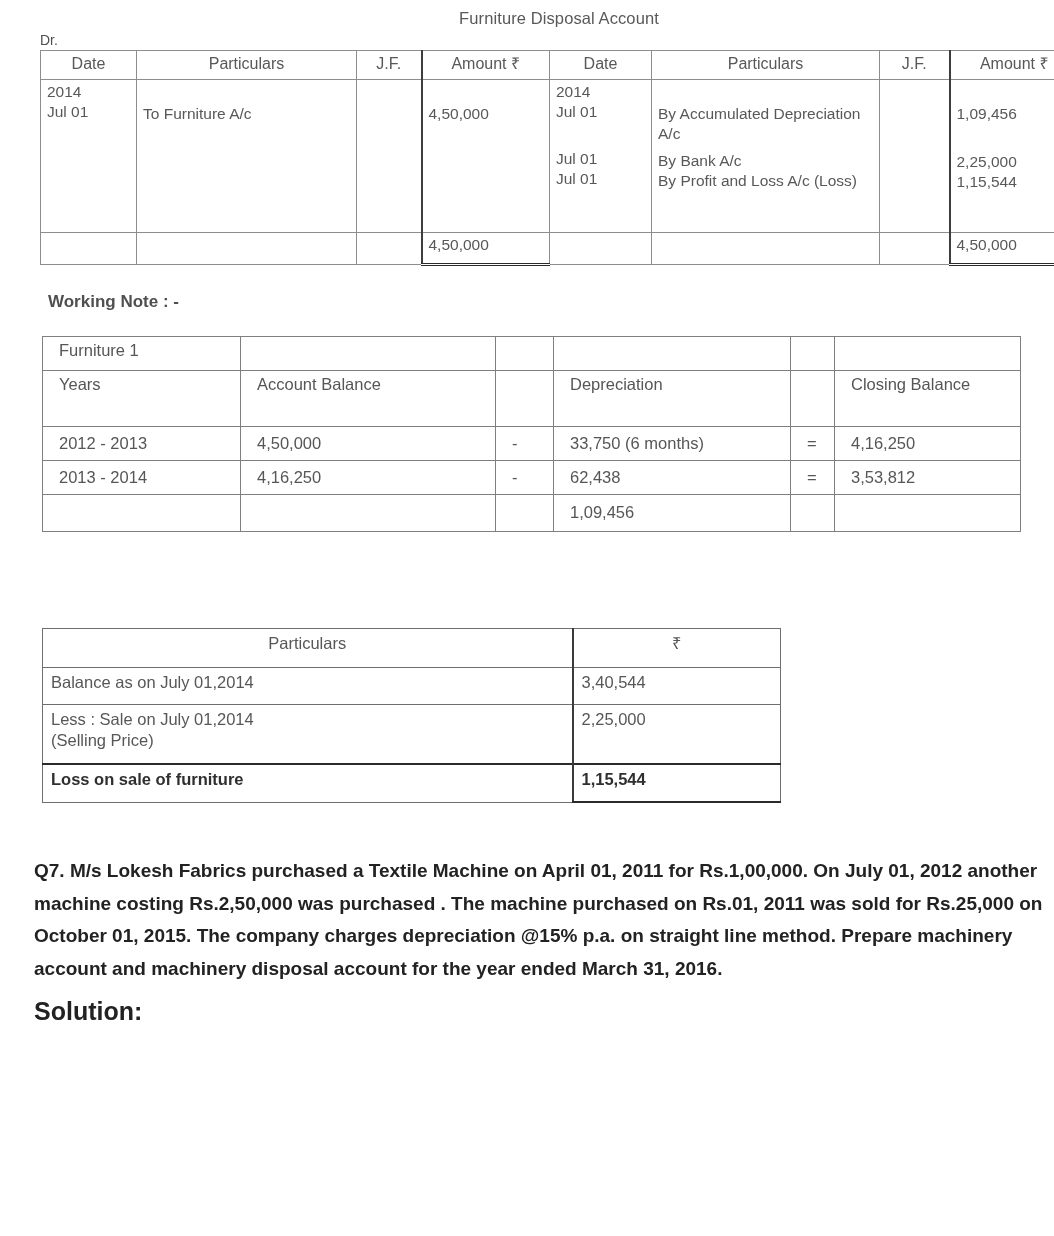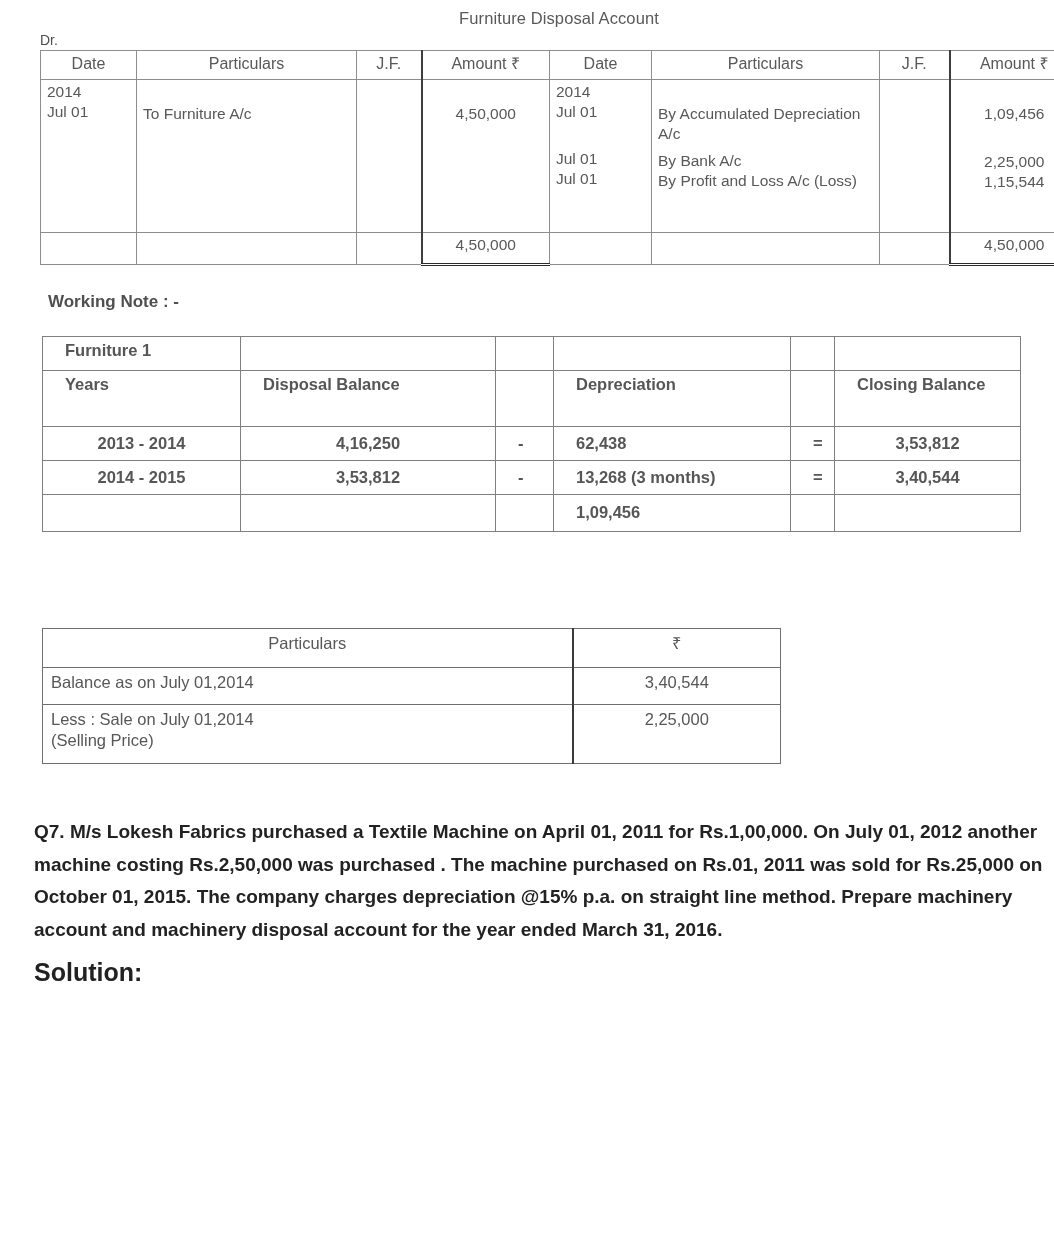--- a/index.html
+++ b/index.html
@@ -52,21 +52,21 @@
     font-size: 15.5px;
     color: #585858;
   }
   table.acct td, table.acct th {
     border: 1px solid #8d8d8d;
     padding: 2px 6px;
     vertical-align: top;
     font-weight: normal;
     line-height: 1.30;
   }
-  .rgt { text-align: center; }
+  .rgt { text-align: left; }
   .lft { text-align: left; }
 
   
   #ledger-table {
     width: 1038px;
     margin: 0 8px;
   }
   #ledger-table th {
     text-align: center;
     height: 22px;
@@ -98,23 +98,22 @@
     font-weight: 600;
   }
 
   #furn-table {
     width: 978px;
     margin: 24px 0 0 10px;
     font-size: 16.5px;
   }
   #furn-table td {
     border: 1px solid #7f7f7f;
-    padding: 3px 22px;
+    padding: 3px 16px;
     color: #565656;
-    font-weight: bold;
   }
   #furn-table .h-label { height: 34px; }
   #furn-table .h-head  { height: 56px; vertical-align: top; }
   #furn-table .d-row td { height: 27px; vertical-align: middle; }
   #furn-table .t-row td { height: 30px; vertical-align: middle; }
 
   
   #loss-table {
     width: 738px;
     margin: 96px 0 0 10px;
@@ -249,42 +248,42 @@
       <tr class="h-label">
         <td class="lft">Furniture 1</td>
         <td></td>
         <td></td>
         <td></td>
         <td></td>
         <td></td>
       </tr>
       <tr class="h-head">
         <td class="lft">Years</td>
-        <td class="lft">Disposal Balance</td>
+        <td class="lft">Account Balance</td>
         <td></td>
         <td class="lft">Depreciation</td>
         <td></td>
         <td class="lft">Closing Balance</td>
       </tr>
 
+      <tr class="d-row">
+        <td class="rgt">2012 - 2013</td>
+        <td class="rgt">4,50,000</td>
+        <td class="lft">-</td>
+        <td class="lft nowrapcell">33,750 (6 months)</td>
+        <td class="lft">=</td>
+        <td class="rgt">4,16,250</td>
+      </tr>
       <tr class="d-row">
         <td class="rgt">2013 - 2014</td>
         <td class="rgt">4,16,250</td>
         <td class="lft">-</td>
         <td class="lft nowrapcell">62,438</td>
         <td class="lft">=</td>
         <td class="rgt">3,53,812</td>
-      </tr>
-      <tr class="d-row">
-        <td class="rgt">2014 - 2015</td>
-        <td class="rgt">3,53,812</td>
-        <td class="lft">-</td>
-        <td class="lft nowrapcell">13,268 (3 months)</td>
-        <td class="lft">=</td>
-        <td class="rgt">3,40,544</td>
       </tr>
 
       <tr class="t-row">
         <td></td>
         <td></td>
         <td></td>
         <td class="lft">1,09,456</td>
         <td></td>
         <td></td>
       </tr>
@@ -303,20 +302,24 @@
       </tr>
       <tr class="r1">
         <td class="lft">Balance as on July 01,2014</td>
         <td class="rgt valcol">3,40,544</td>
       </tr>
       <tr class="r2">
         <td class="lft" style="white-space:pre-line">Less : Sale on July 01,2014
 (Selling Price)</td>
         <td class="rgt valcol">2,25,000</td>
       </tr>
+      <tr class="r3">
+        <td class="lft">Loss on sale of furniture</td>
+        <td class="rgt val valcol">1,15,544</td>
+      </tr>
     </tbody>
   </table>
 
   <div class="qblock">
     <p>Q7. M/s Lokesh Fabrics purchased a Textile Machine on April 01, 2011 for Rs.1,00,000. On July 01, 2012 another machine costing Rs.2,50,000 was purchased . The machine purchased on Rs.01, 2011 was sold for Rs.25,000 on October 01, 2015. The company charges depreciation @15% p.a. on straight line method. Prepare machinery account and machinery disposal account for the year ended March 31, 2016.</p>
     <div class="solution">Solution:</div>
   </div>
 
 </div>
 

